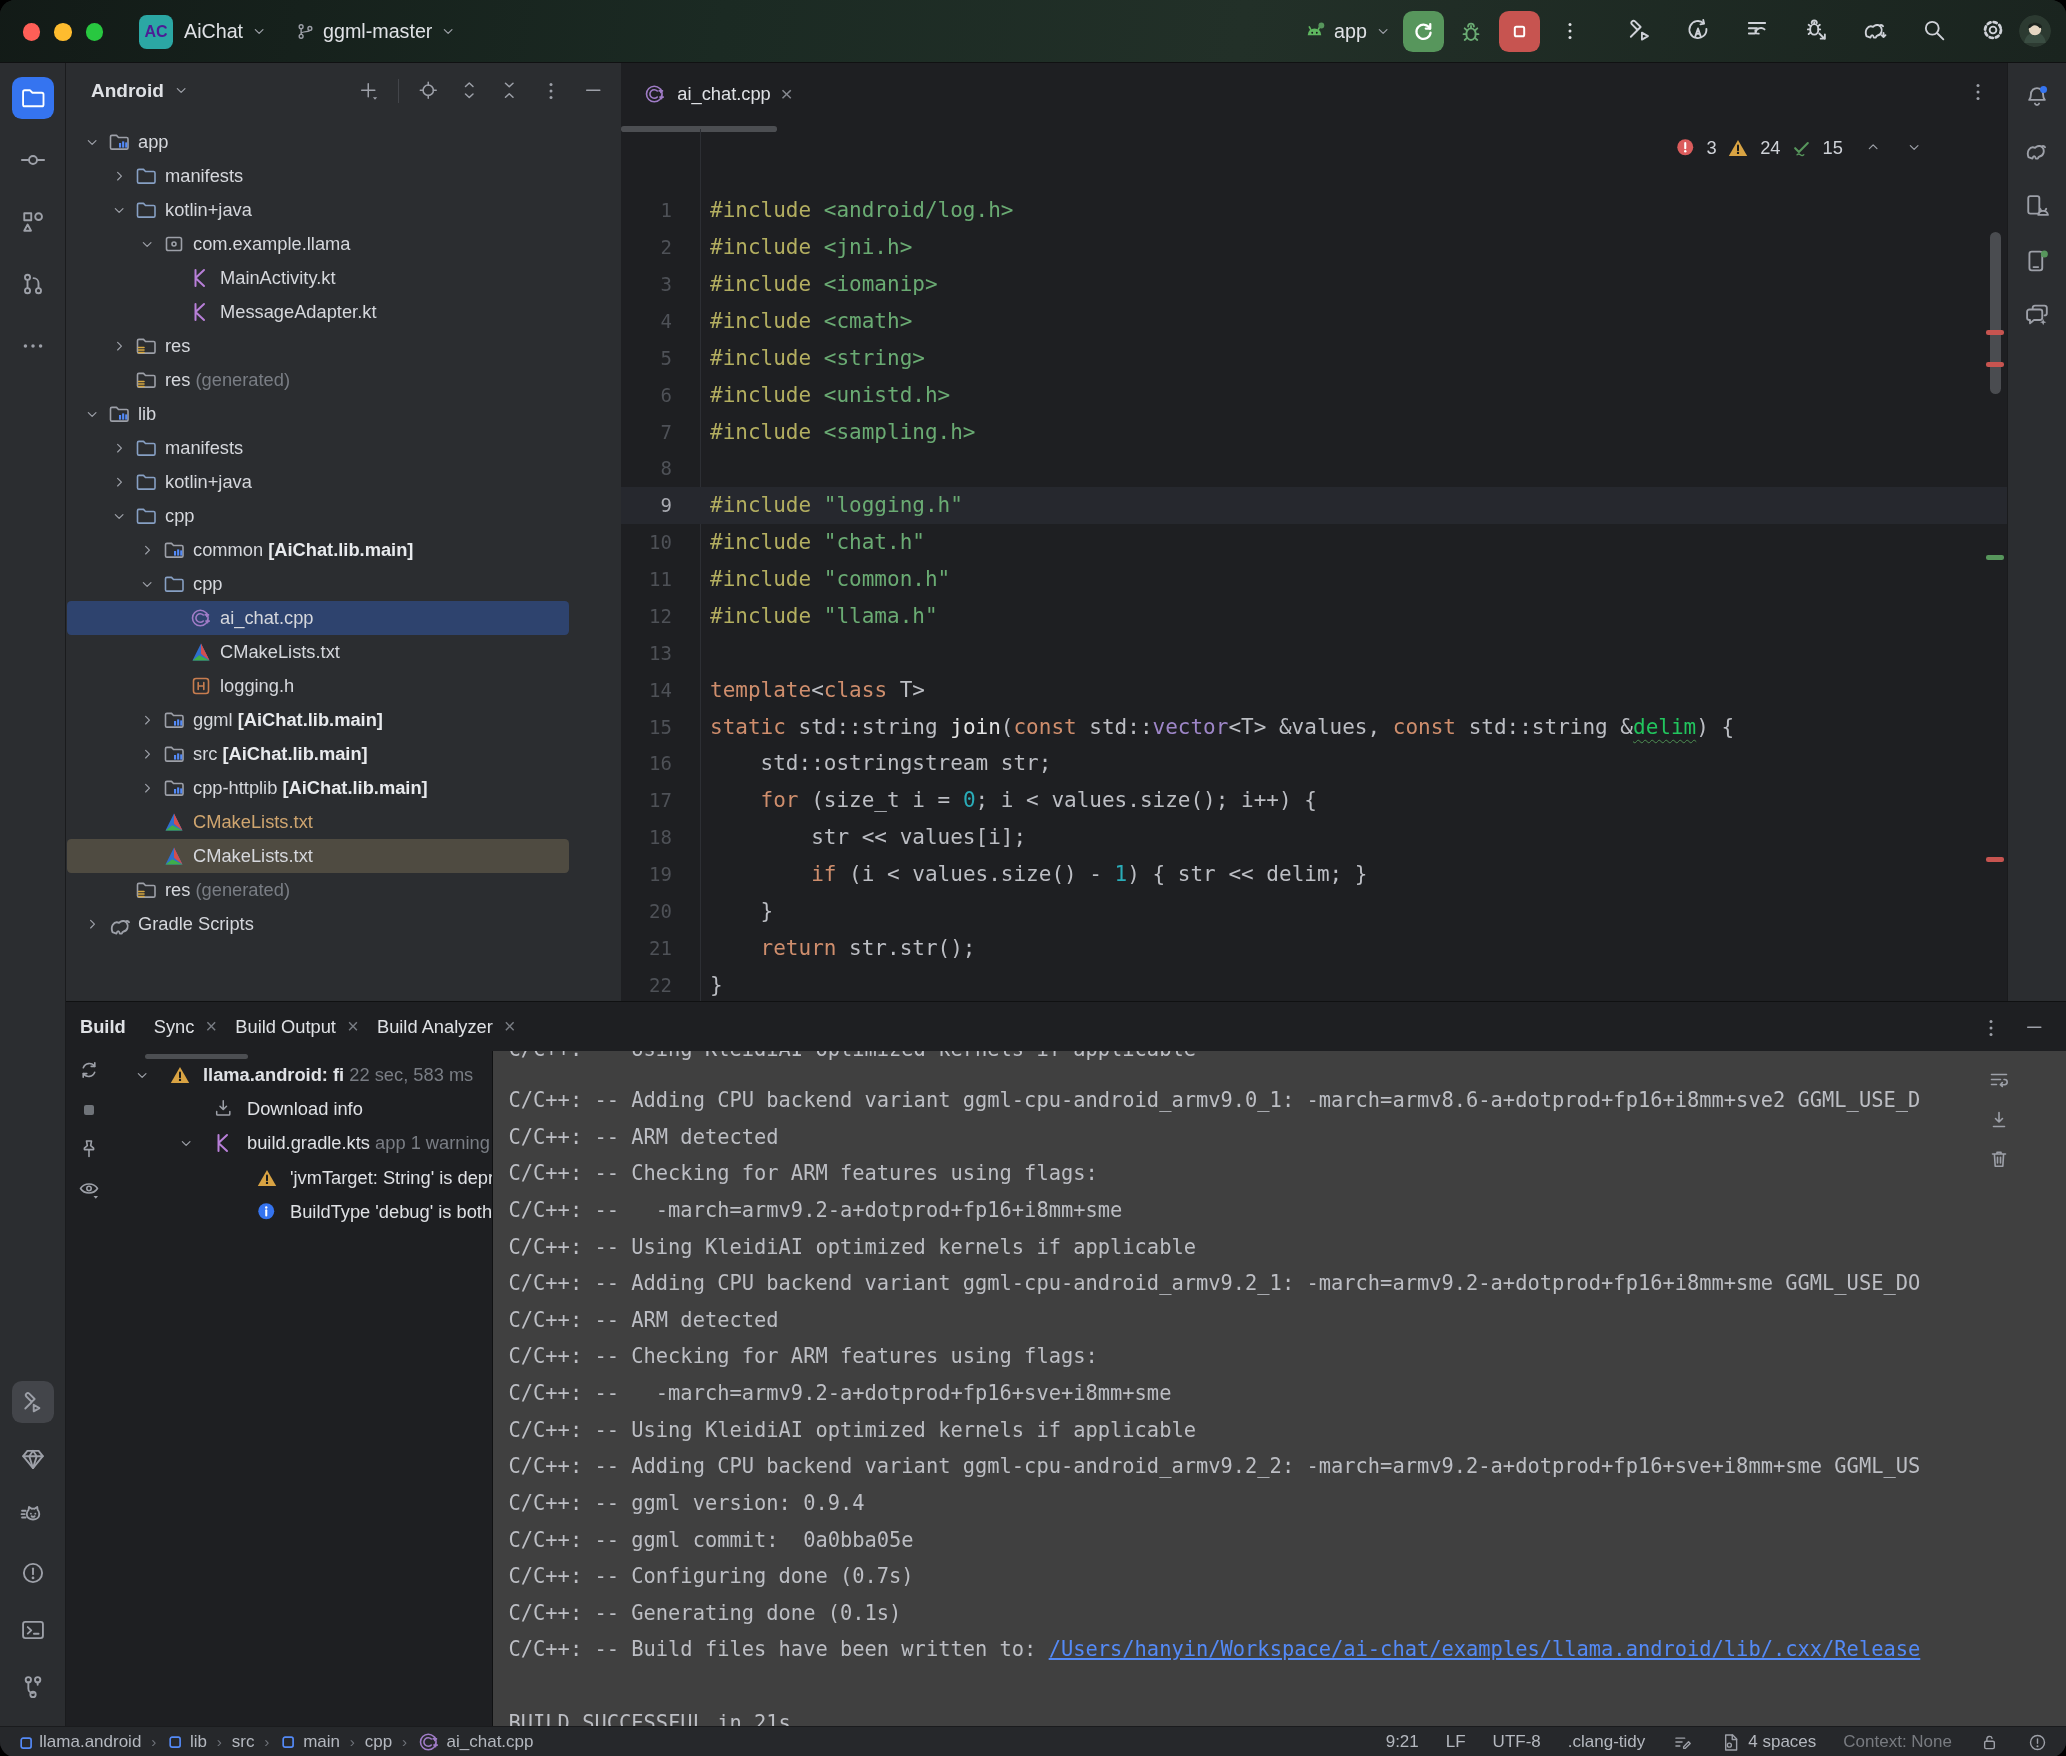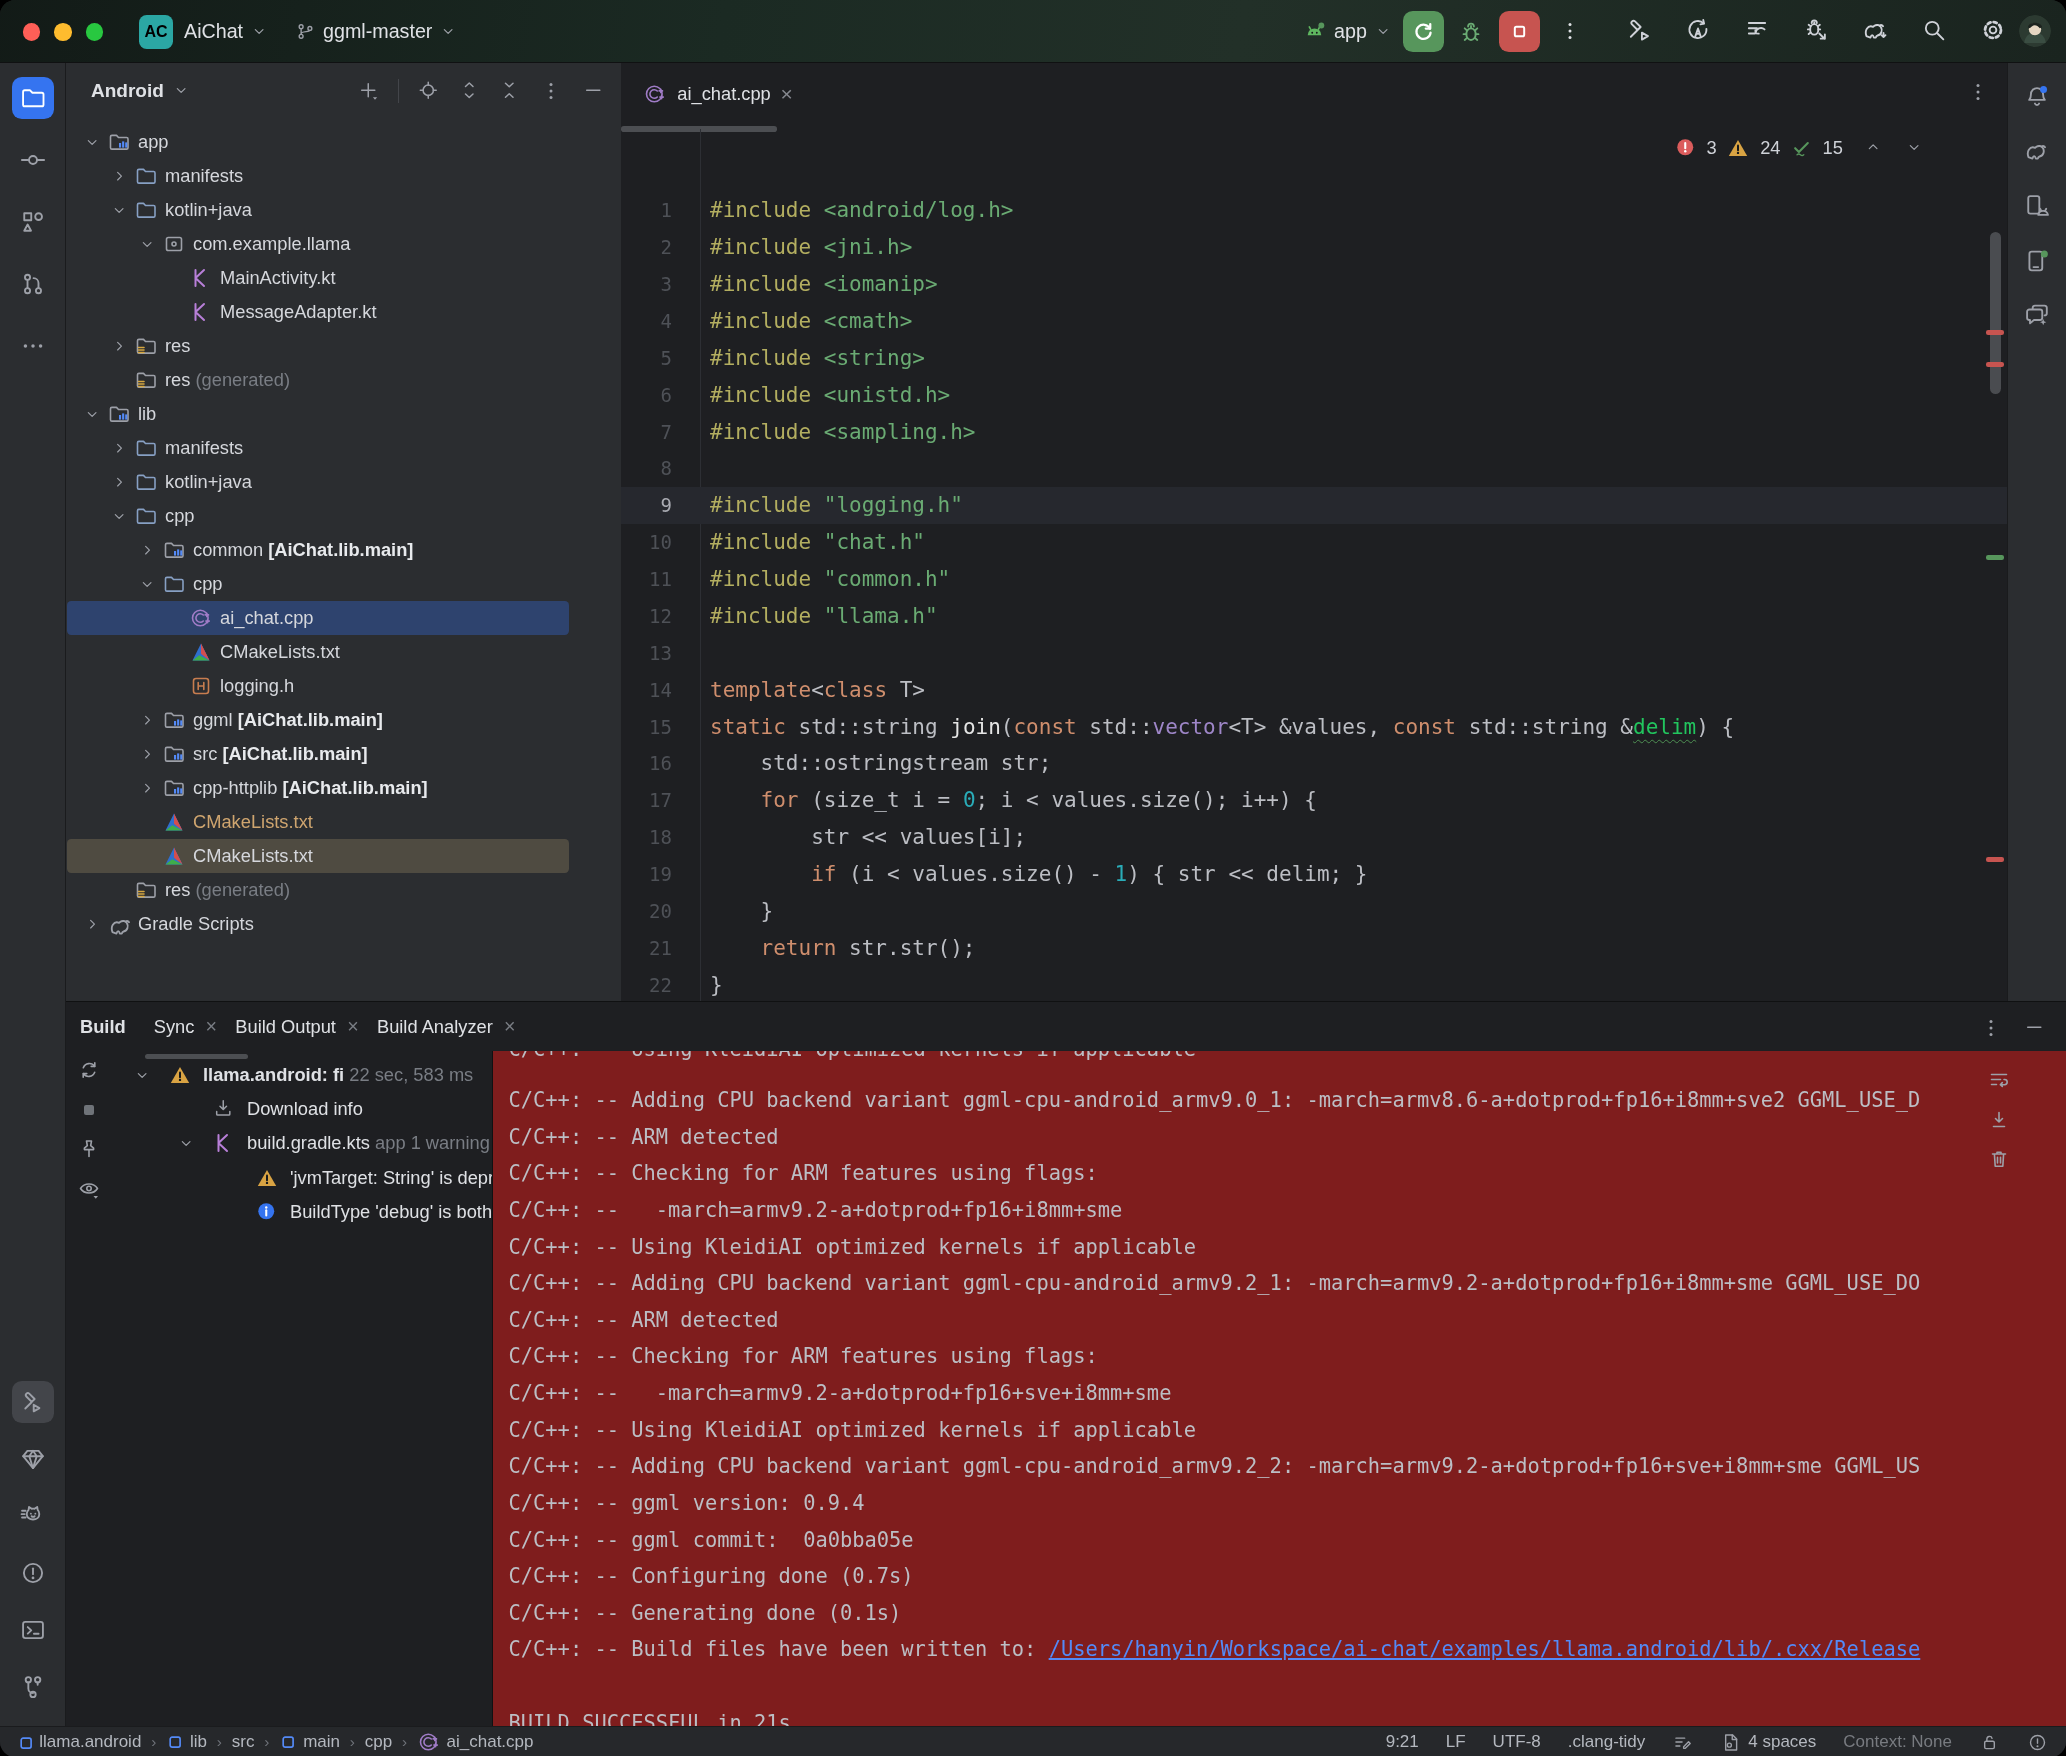--- a/index.html
+++ b/index.html
@@ -11,21 +11,21 @@
   .ic { display:inline-flex; align-items:center; justify-content:center; color:#9da0a8; }
   .ic svg { stroke:currentColor; fill:none; stroke-width:1.6; stroke-linecap:round; stroke-linejoin:round; }
 
   
   .titlebar { position:absolute; left:0; top:0; width:2066px; height:63px;
     background:linear-gradient(100deg,#10191599 0%,#1b2a23 35%,#223028 60%,#1a241f 100%), #161d1a;
     border-bottom:0.7px solid #101112; }
   .traffic { position:absolute; top:23px; left:22.5px; display:flex; gap:14px; }
   .traffic span { width:17.6px; height:17.6px; border-radius:50%; }
   .chip { position:absolute; left:139px; top:14.8px; width:34px; height:34px; border-radius:7.7px;
-    background:#2ba7a4; color:#000000; font-size:16px; font-weight:bold; display:flex; align-items:center; justify-content:center; }
+    background:#2ba7a4; color:#4c1d95; font-size:16px; font-weight:bold; display:flex; align-items:center; justify-content:center; }
   .tbtext { font-size:19.7px; color:#dfe1e5; }
   .tbrow { position:absolute; top:0; height:63px; display:flex; align-items:center; gap:7px; }
   .chev { color:#9da0a8; }
   .runbtn { width:41px; height:41px; border-radius:9.8px; display:flex; align-items:center; justify-content:center; }
   .avatar { width:32px; height:32px; border-radius:50%; overflow:hidden; }
 
   
   .left-strip { position:absolute; left:0; top:63px; width:66px; height:1663px; background:#2b2d30; border-right:0.7px solid #1a1b1d; }
   .strip-btn { position:absolute; left:12px; width:42px; height:42px; border-radius:9.8px; display:flex; align-items:center; justify-content:center; color:#b4b8bf; }
   .strip-btn.active-blue { background:#3574f0; color:#fff; }
@@ -62,21 +62,21 @@
   .stripe-mark { position:absolute; left:1365px; width:18.3px; height:4.9px; border-radius:2.1px; }
   .scroll-thumb { position:absolute; left:1369px; width:11.2px; border-radius:5.6px; background:#4a4c50; }
 
   
   .build { position:absolute; left:66px; top:1001px; width:2000px; height:725px; background:#1e1f22; border-top:0.7px solid #101112; }
   .build-header { position:absolute; left:0; top:0; width:100%; height:49px; display:flex; align-items:center; font-size:18.3px; }
   .btab { display:flex; align-items:center; gap:11.2px; margin-right:18.3px; color:#dfe1e5; }
   .btab .x { color:#797d84; font-size:19.7px; }
   .build-tree-row { position:absolute; height:34px; display:flex; align-items:center; gap:0; font-size:18.3px; white-space:nowrap; color:#dfe1e5; }
   .btool { position:absolute; left:0px; width:46px; top:56px; display:flex; flex-direction:column; gap:15.5px; align-items:center; }
-  .console { position:absolute; left:426px; top:49px; width:1574px; height:676px; background:#7f1d1d; border-left:0.7px solid #101112; overflow:hidden; }
+  .console { position:absolute; left:426px; top:49px; width:1574px; height:676px; background:#404040; border-left:0.7px solid #101112; overflow:hidden; }
   .con-line { position:absolute; left:15.5px; height:37px; line-height:37px; font-family:"DejaVu Sans Mono", monospace; font-size:20.4px; color:#bcbec4; white-space:pre; }
   .con-link { color:#548af7; text-decoration:underline; }
   .con-tools { position:absolute; right:55px; top:17px; display:flex; flex-direction:column; gap:15.5px; }
 
   
   .statusbar { position:absolute; left:0; top:1726px; width:2066px; height:31px; background:#26282b; border-top:0.7px solid #1a1b1d;
     display:flex; align-items:center; font-size:17px; color:#b4b8bf; }
   .crumbs { display:flex; align-items:center; gap:9.8px; margin-left:17px; }
   .crumb-sep { color:#6f737a; font-size:15.5px; }
   .stat-right { position:absolute; right:18px; display:flex; align-items:center; gap:27px; }

